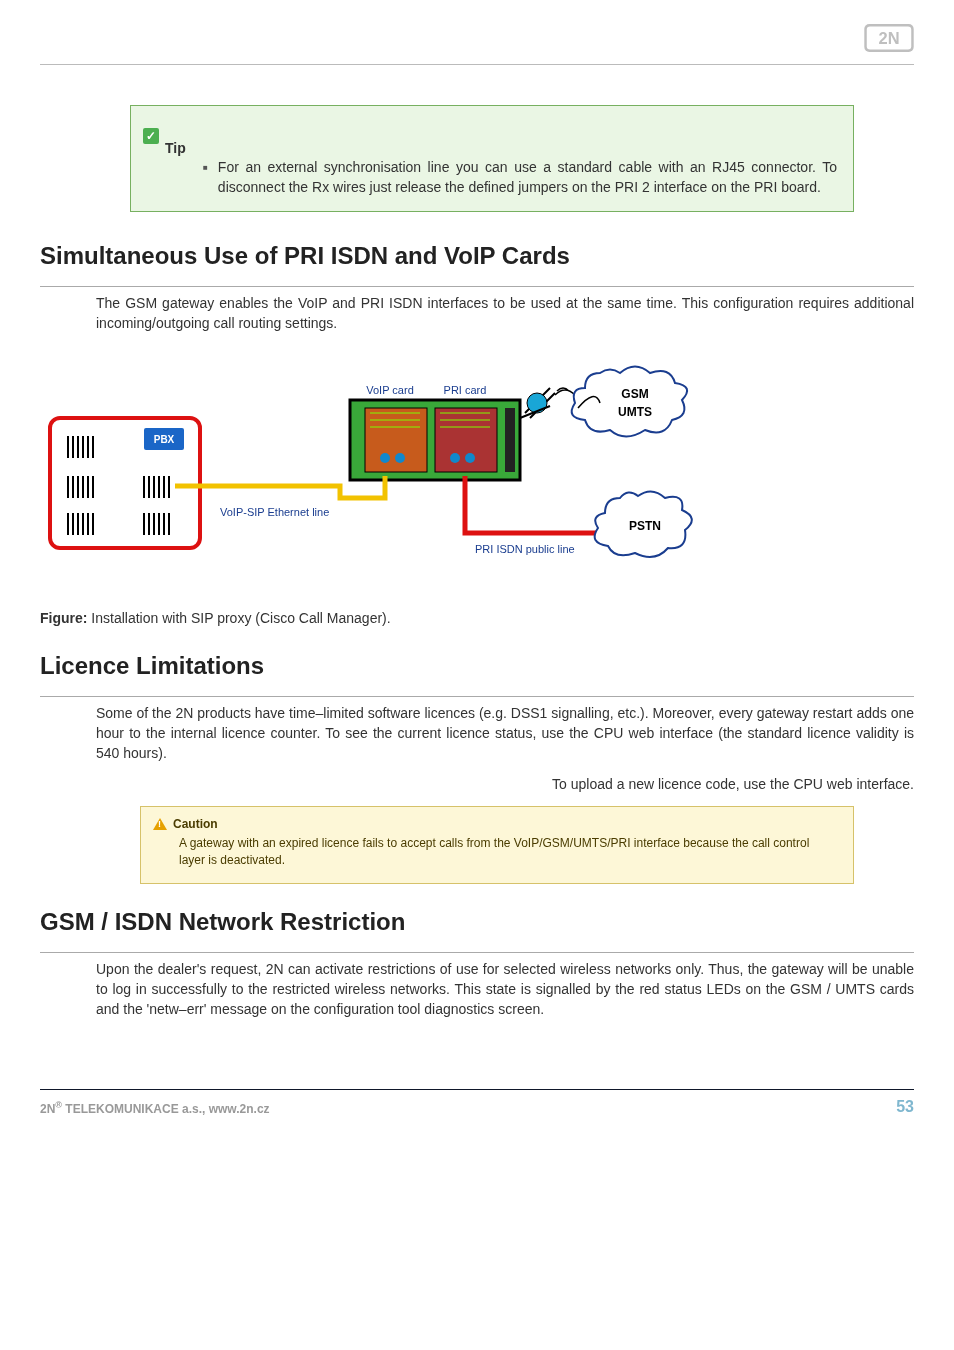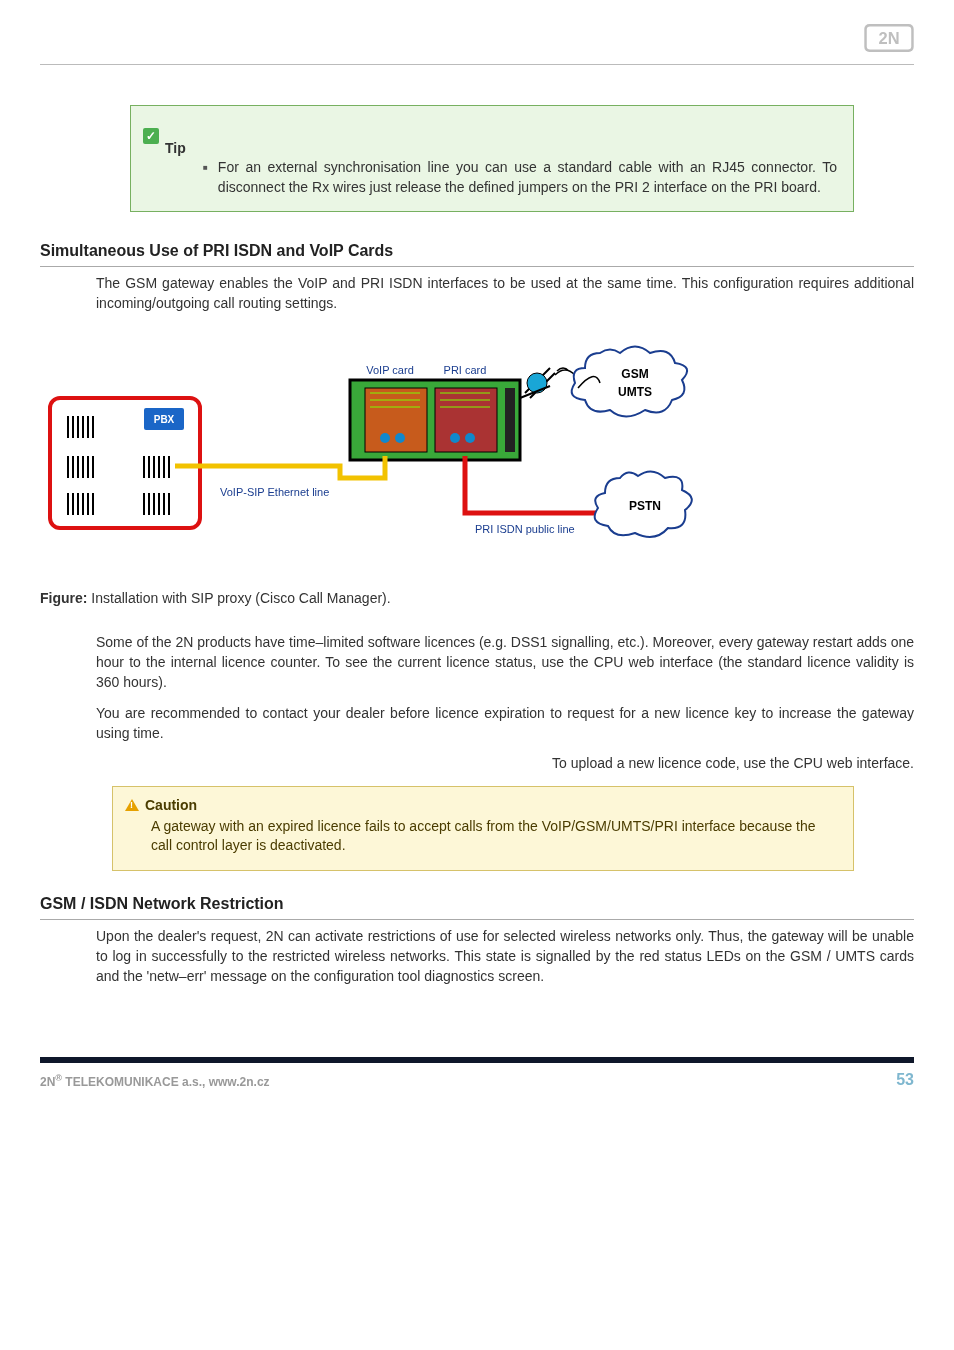--- a/index.html
+++ b/index.html
@@ -52,49 +52,49 @@
   .tip-label { font-weight: bold; margin-top: 24px; }
   .tip-body {
     margin-left: 60px;
     text-align: justify;
     line-height: 1.4;
   }
   .bullet-row { display:flex; gap:10px; }
   .bullet-row .sq { font-size: 8px; margin-top:4px; color:#555;}
   h2.section {
     font-family: Arial, sans-serif;
-    font-size: 16px;
+    font-size: 24px;
     font-weight: bold;
     color: #222;
     margin: 16px 0 6px;
     border-bottom: 1px solid #aaa;
-    padding-bottom: 6px;
+    padding-bottom: 16px;
   }
   p.body {
     font-size: 14px;
     margin: 4px 0 10px 56px;
     text-align: justify;
     line-height: 1.45;
   }
   p.fig {
     font-size: 14px;
     text-align: left;
     margin: 20px 0 26px;
   }
   .diagram {
     margin: 14px auto 8px;
     width: 660px;
     height: 220px;
   }
   .caution-box {
-    margin: 12px 60px 24px 72px;
+    margin: 12px 60px 24px 100px;
     border: 1.5px solid #d6c26a;
     background: #fdf7d7;
     padding: 10px 16px 14px 12px;
-    font-size: 14px;
+    font-size: 12px;
     color: #4a3c00;
   }
   .caution-head {
     display: flex;
     align-items: center;
     gap: 6px;
     margin-bottom: 4px;
   }
   .warn-icon {
     width: 0; height: 0;
@@ -110,21 +110,21 @@
     font-size: 9px; font-weight: bold; color:#fff;
   }
   .caution-label { font-weight: bold; }
   .caution-body { margin-left: 26px; line-height:1.4; }
   .footer {
     display:flex;
     justify-content: space-between;
     align-items:flex-end;
     margin-top: 70px;
     padding-top: 8px;
-    border-top: 6px solid #0f172a;
+    border-top: 1px solid #0f172a;
     font-size: 12px;
     color:#999;
     padding-bottom: 30px;
     text-align: center;
   }
   .footer .pg {
     font-size: 16px;
     font-weight: bold;
     color: #7fb7cf;
   }
@@ -241,22 +241,22 @@
     <path d="M538 50 Q555 30 560 45" stroke="#000" stroke-width="1.5" fill="none"></path>
 
     <path d="M580 140 Q565 140 565 155 Q550 158 558 170 Q548 185 568 188 Q575 202 595 195 Q615 205 628 190 Q648 192 645 172 Q660 160 642 152 Q645 135 625 140 Q612 128 598 138 Q588 130 580 140 Z" fill="#fff" stroke="#1a3d8f" stroke-width="2"></path>
     <text x="605" y="172" class="svglabelb" text-anchor="middle">PSTN</text>
   </svg>
 
   <p class="fig">
     <b>Figure:</b><span> Installation with SIP proxy (Cisco Call Manager).</span>
   </p>
 
-  <p class="body">Some of the 2N products have time–limited software licences (e.g. DSS1 signalling, etc.). Moreover, every gateway restart adds one hour to the internal licence counter. To see the current licence status, use the CPU web interface (the standard licence validity is 360 hours).</p>
-  <p class="body">You are recommended to contact your dealer before licence expiration to request for a new licence key to increase the gateway using time.</p>
+  <h2 class="section">Licence Limitations</h2>
+  <p class="body">Some of the 2N products have time–limited software licences (e.g. DSS1 signalling, etc.). Moreover, every gateway restart adds one hour to the internal licence counter. To see the current licence status, use the CPU web interface (the standard licence validity is 540 hours).</p>
   <p class="body" style="text-align:right">To upload a new licence code, use the CPU web interface.</p>
 
   <div class="caution-box">
     <div class="caution-head">
       <span class="warn-icon"></span>
       <span class="caution-label">Caution</span>
     </div>
     <div class="caution-body"> A gateway with an expired licence fails to accept calls from the VoIP/GSM/UMTS/PRI interface because the call control layer is deactivated.</div>
   </div>
 

